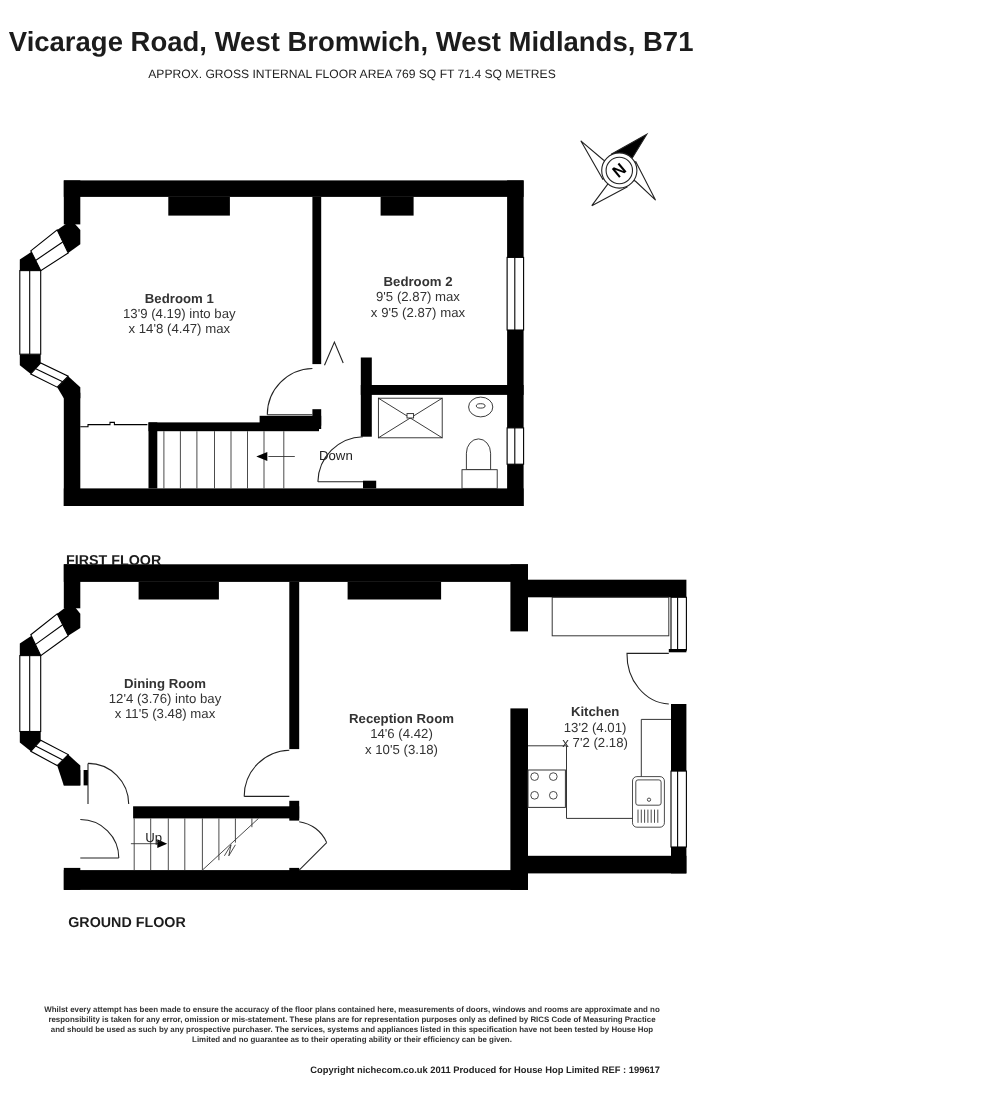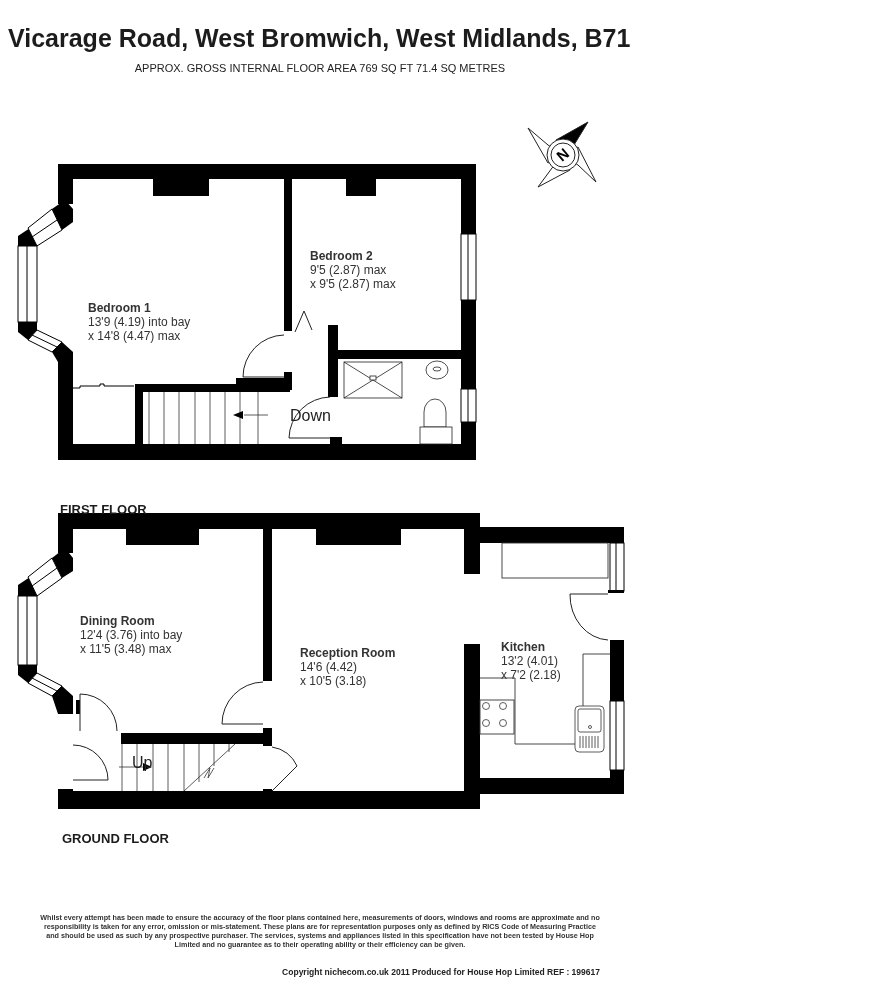--- a/index.html
+++ b/index.html
@@ -4,23 +4,23 @@
 <style>
   html, body { margin:0; padding:0; background:#ffffff; }
   body { width:896px; height:1000px; position:relative; overflow:hidden;
          font-family:"Liberation Sans", sans-serif; color:#222; }
   .title { position:absolute; left:8px; top:24px; font-size:25px; font-weight:bold;
            color:#1c1c1c; letter-spacing:0px; white-space:nowrap; }
   .subtitle { position:absolute; left:0; width:640px; top:62px; text-align:center;
               font-size:11px; font-weight:normal; color:#222; white-space:nowrap; }
   svg.plan { position:absolute; left:0; top:0; }
   .floor-label { position:absolute; font-size:13px; font-weight:bold; color:#1c1c1c; }
-  .room { position:absolute; text-align:left; font-size:12px; line-height:14px; color:#333; white-space:nowrap; }
+  .room { position:absolute; text-align:center; font-size:12px; line-height:14px; color:#333; white-space:nowrap; }
   .room .rname { font-weight:bold; color:#333; }
-  .tiny { position:absolute; font-size:16px; color:#222;padding-left:28px; }
+  .tiny { position:absolute; font-size:12px; color:#222;padding-left:28px; }
   .disclaimer { position:absolute; left:40px; width:560px; top:913px; text-align:center;
                 font-size:7.2px; line-height:9px; color:#333;font-weight:bold; }
   .copyright { position:absolute; left:40px; width:560px; top:967px; text-align:right;
                font-size:8.5px; font-weight:bold; color:#222; white-space:nowrap; }
 </style>
 </head>
 <body>
 
 <div class="title">Vicarage Road, West Bromwich, West Midlands, B71</div>
 <div class="subtitle">APPROX. GROSS INTERNAL FLOOR AREA 769 SQ FT 71.4 SQ METRES</div>
@@ -235,21 +235,21 @@
       <line x1="297" y1="766" x2="272" y2="791"></line>
 
       <path d="M608,594 L570,594 A40,45 0 0 0 608,640"></path>
     </g>
   </g>
 </svg>
 
 <div class="floor-label" style="left:60px; top:474px;margin-top:28px;">FIRST FLOOR</div>
 <div class="floor-label" style="left:62px; top:821px;margin-top:10px;">GROUND FLOOR</div>
 
-<div class="room" style="left:88px; width:150px; top:264px;margin-top:37px;">
+<div class="room" style="left:88px; width:150px; top:264px;">
   <div class="rname">Bedroom 1</div>
   <div>13'9 (4.19) into bay</div>
   <div>x 14'8 (4.47) max</div>
 </div>
 
 <div class="room" style="left:310px; width:140px; top:249px;">
   <div class="rname">Bedroom 2</div>
   <div>9'5 (2.87) max</div>
   <div>x 9'5 (2.87) max</div>
 </div>

